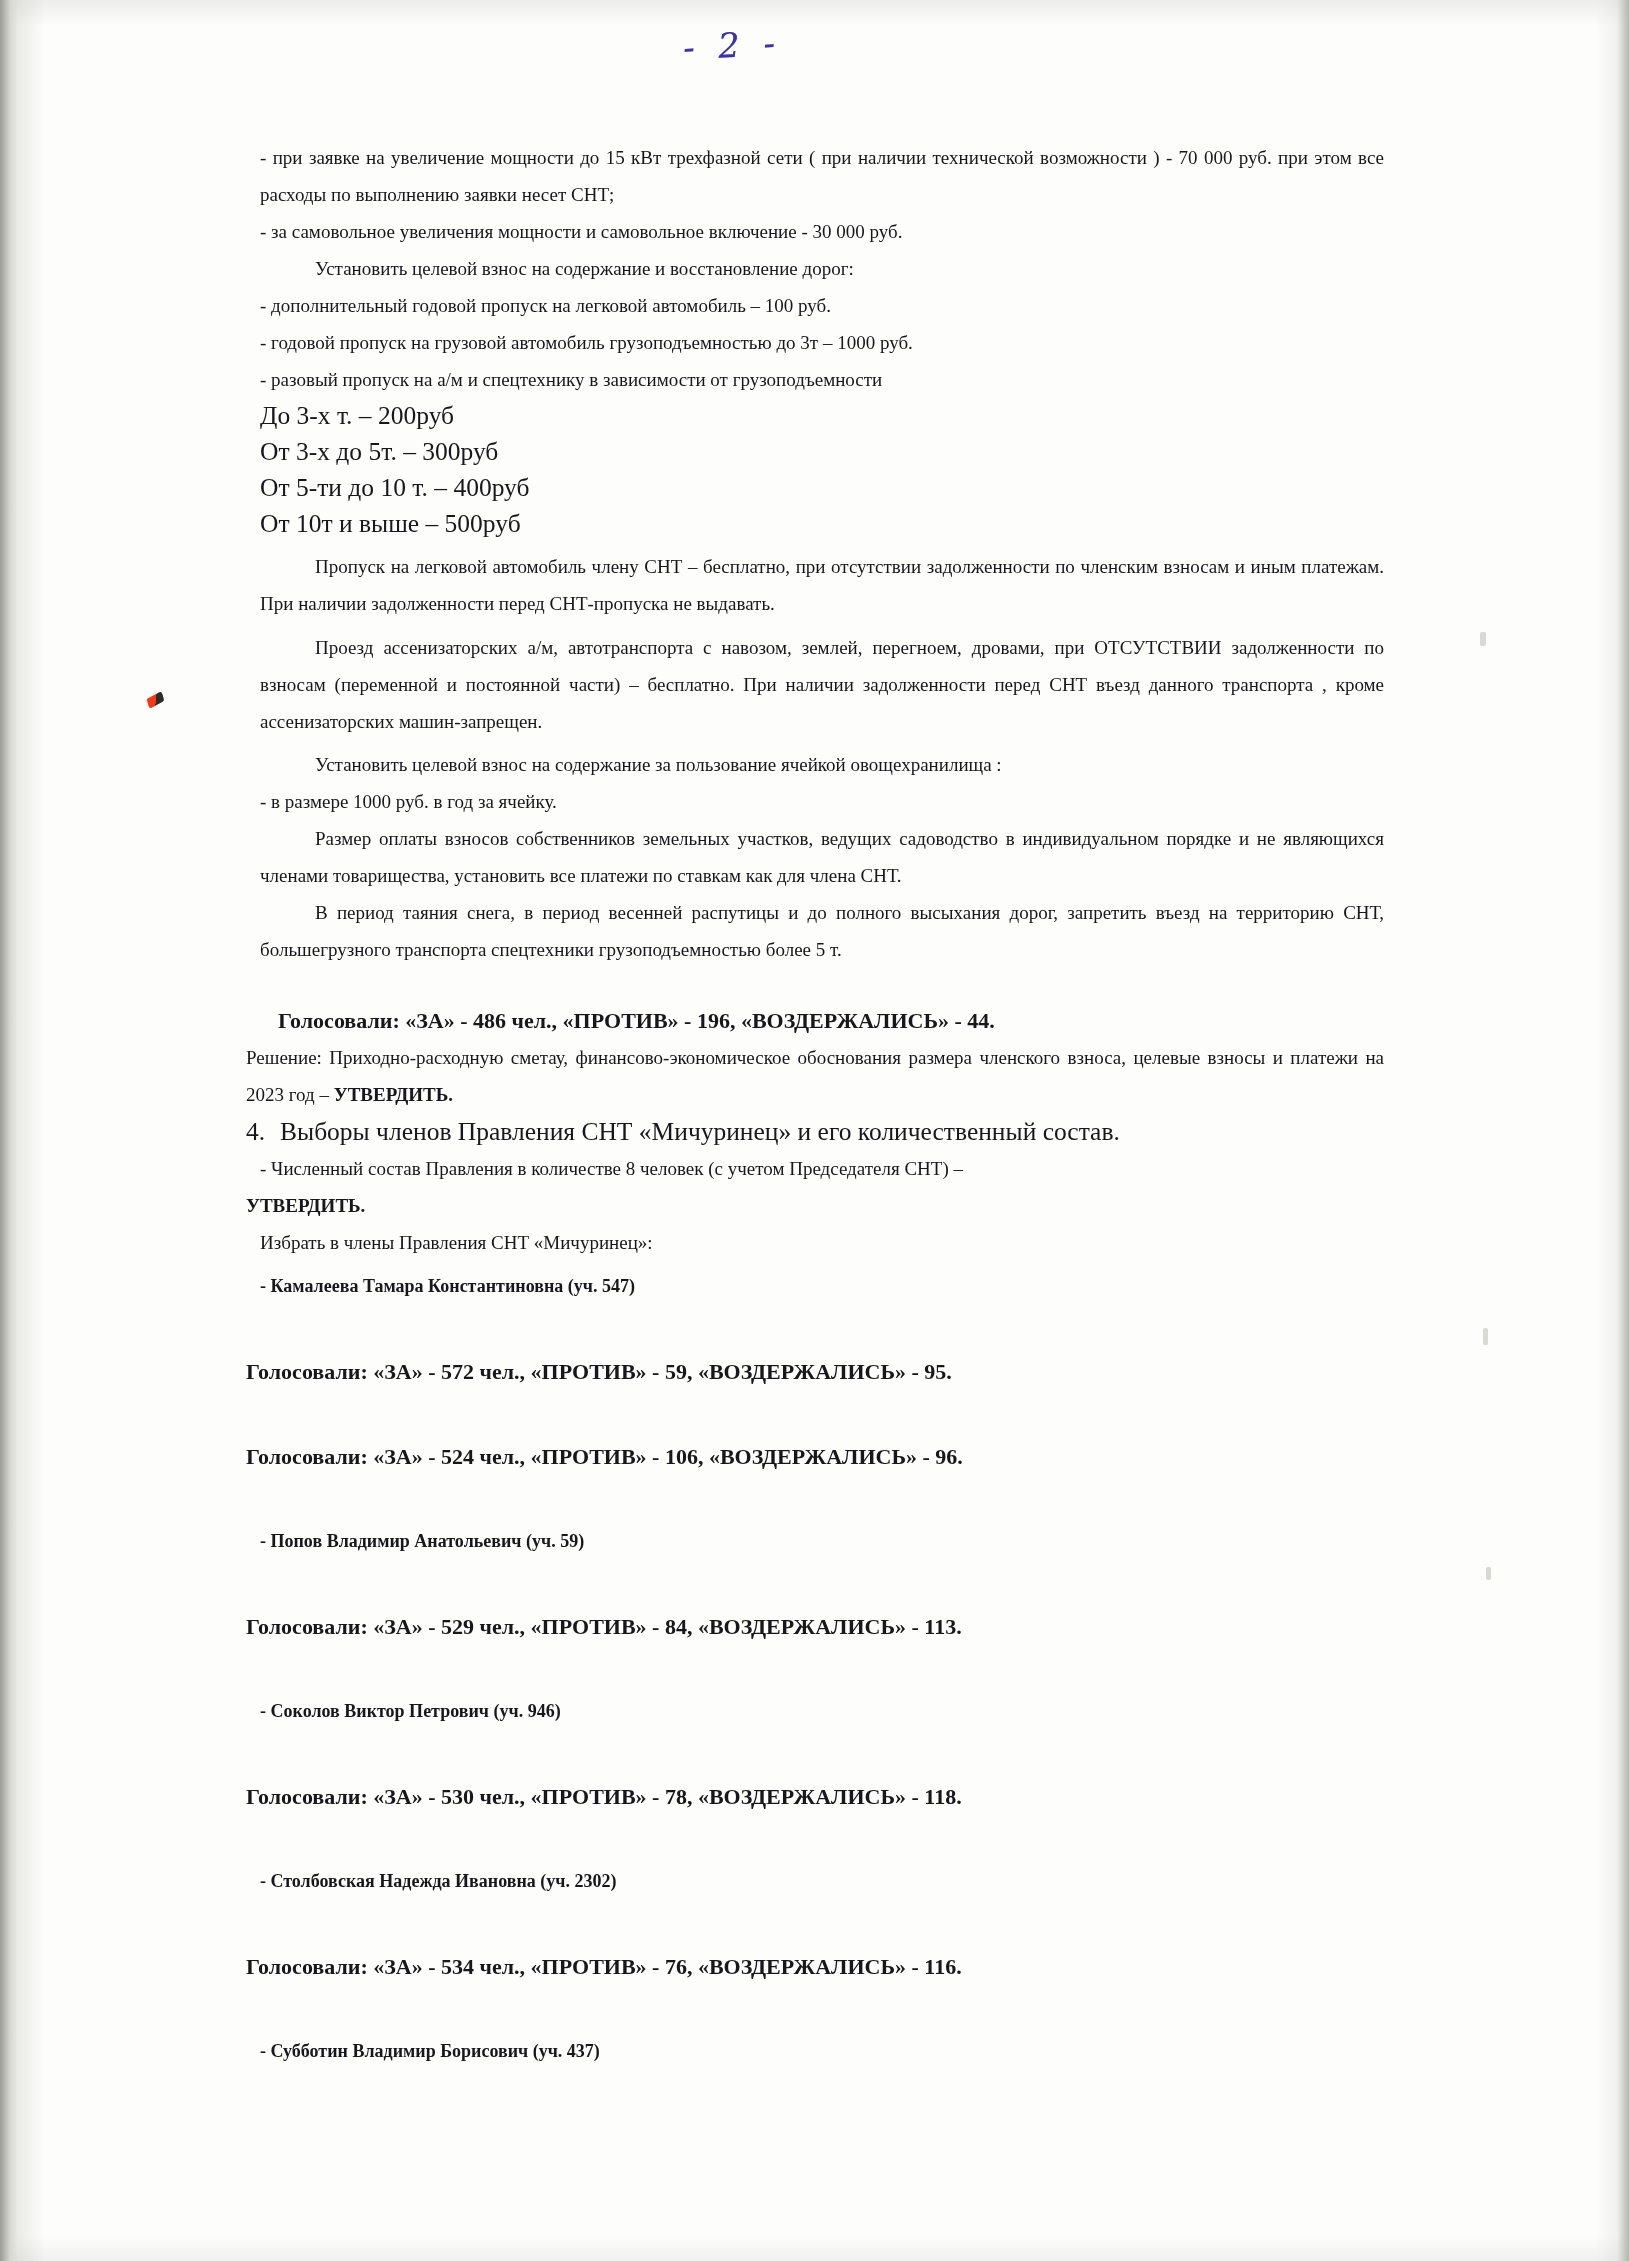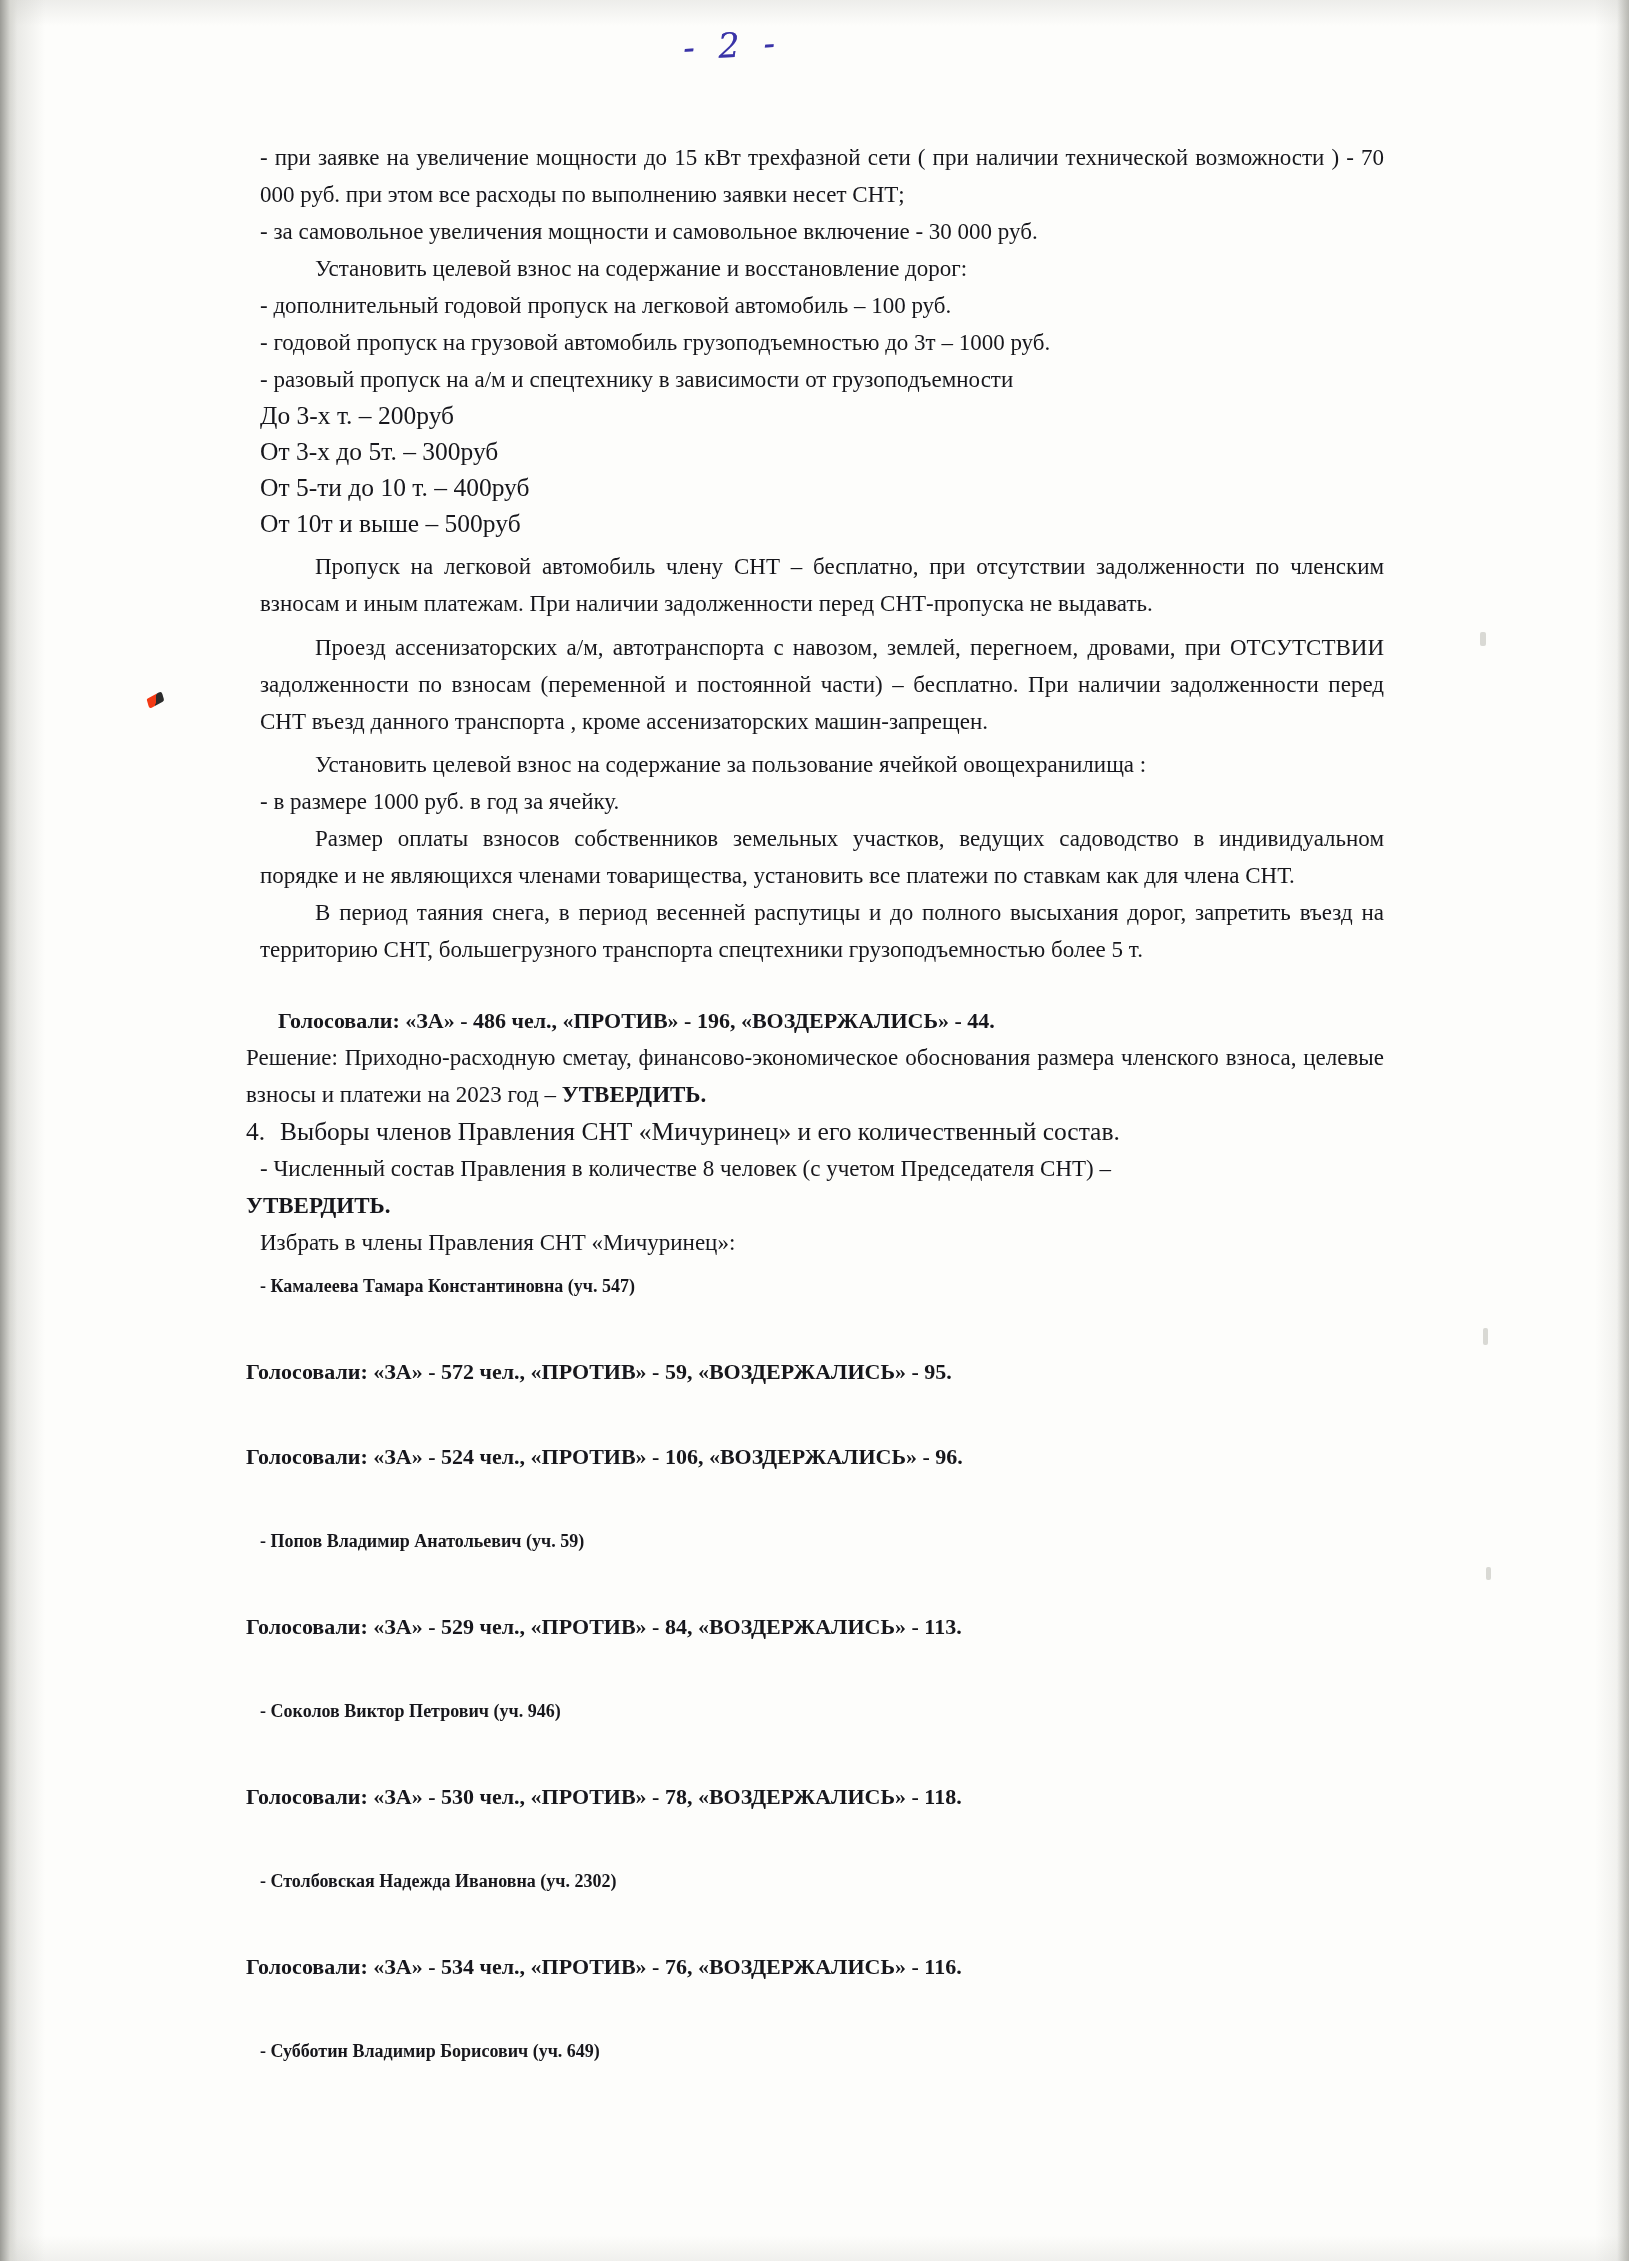--- a/index.html
+++ b/index.html
@@ -76,21 +76,21 @@
 
   .body {
     position: absolute;
     left: 260px;
     top: 139px;
     width: 1124px;
   }
 
   p, div.line {
     margin: 0;
-    font-size: 23px;
+    font-size: 19px;
     line-height: 37px;
   }
   .just-full { text-align: justify; }
   .ind { text-indent: 55px; }
   .bold { font-weight: bold; }
 
   .blk { margin-top: 0; }
   .gap-sm { margin-top: 6.4px; }
   .gap-lg { margin-top: 34px; }
   .gap-xl { margin-top: 48px; }
@@ -203,17 +203,17 @@
 
     <p class="candidate gap-xl">- Попов Владимир Анатольевич (уч. 59)</p>
     <p class="vote gap-xl">Голосовали: «ЗА» - 529 чел.,  «ПРОТИВ» - 84, «ВОЗДЕРЖАЛИСЬ» - 113.</p>
 
     <p class="candidate gap-xl">- Соколов Виктор Петрович (уч. 946)</p>
     <p class="vote gap-xl">Голосовали: «ЗА» - 530 чел.,  «ПРОТИВ» - 78, «ВОЗДЕРЖАЛИСЬ» - 118.</p>
 
     <p class="candidate gap-xl">- Столбовская Надежда Ивановна (уч. 2302)</p>
     <p class="vote gap-xl">Голосовали: «ЗА» - 534 чел.,  «ПРОТИВ» - 76, «ВОЗДЕРЖАЛИСЬ» - 116.</p>
 
-    <p class="candidate gap-xl">- Субботин Владимир Борисович (уч. 649)</p>
+    <p class="candidate gap-xl">- Субботин Владимир Борисович (уч. 437)</p>
 
   </div>
 </div>
 
 
 </body></html>

